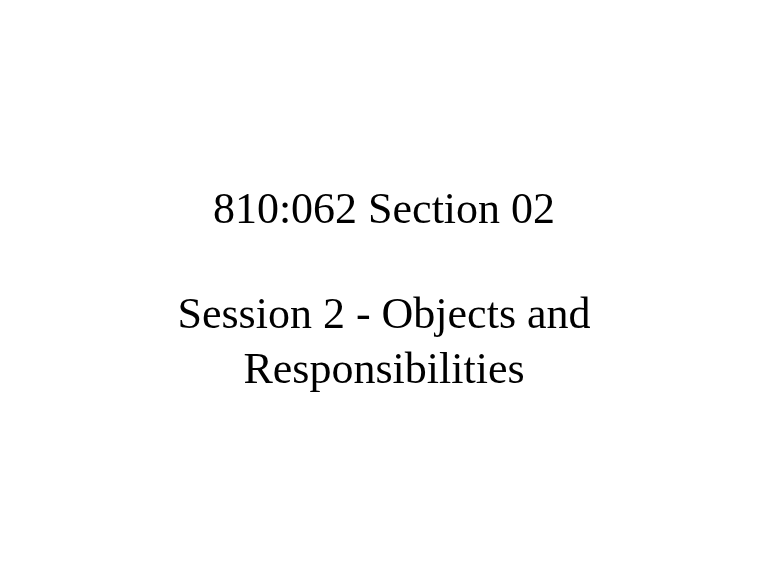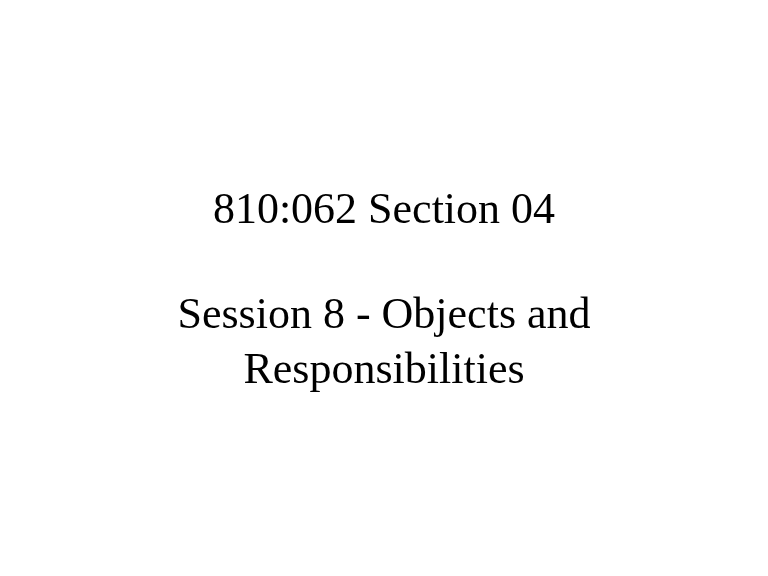--- a/index.html
+++ b/index.html
@@ -38,15 +38,15 @@
     .session-line {
       font-size: 44px;
       font-weight: normal;
       line-height: 1.25;
     }
   </style>
 </head>
 <body>
 
 <div class="slide-content">
-  <div class="subtitle-line">810:062 Section 04</div>
-  <div class="session-line">Session 8 - Objects and Responsibilities</div>
+  <div class="subtitle-line">810:062 Section 02</div>
+  <div class="session-line">Session 2 - Objects and Responsibilities</div>
 </div>
 
 </body></html>

